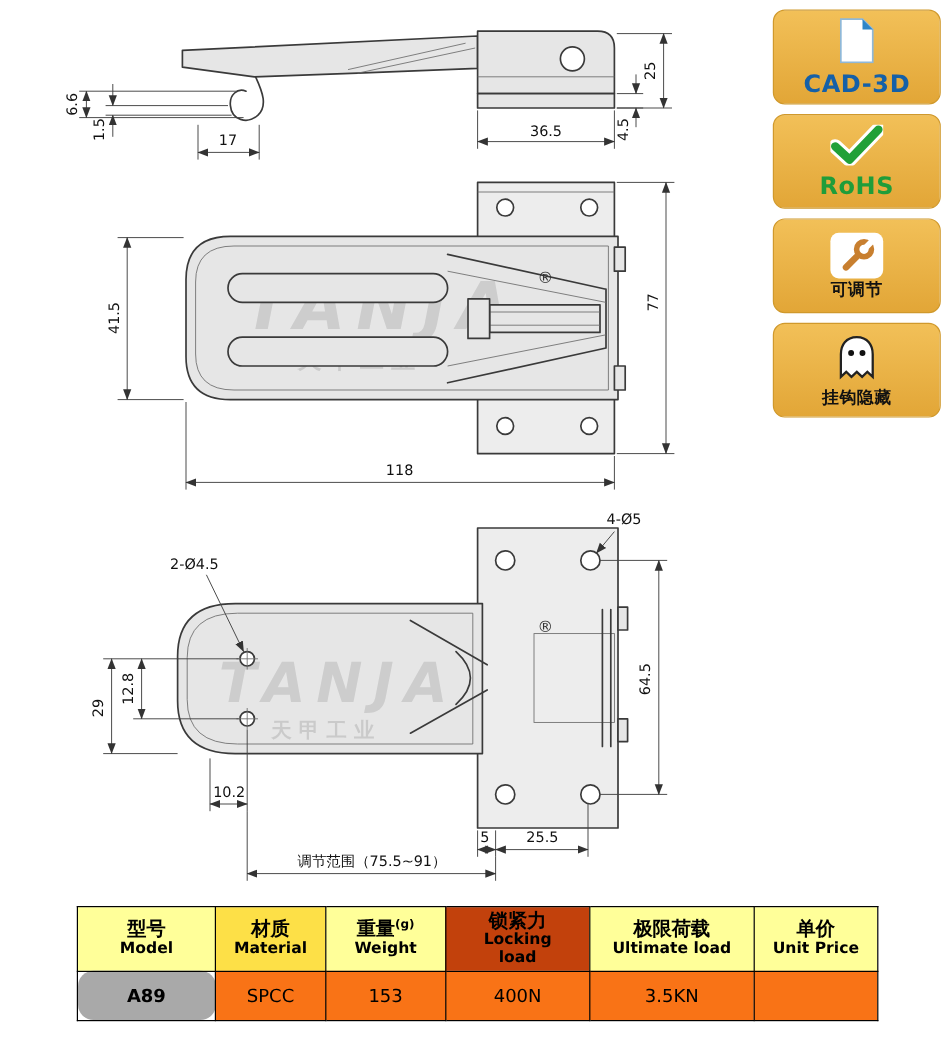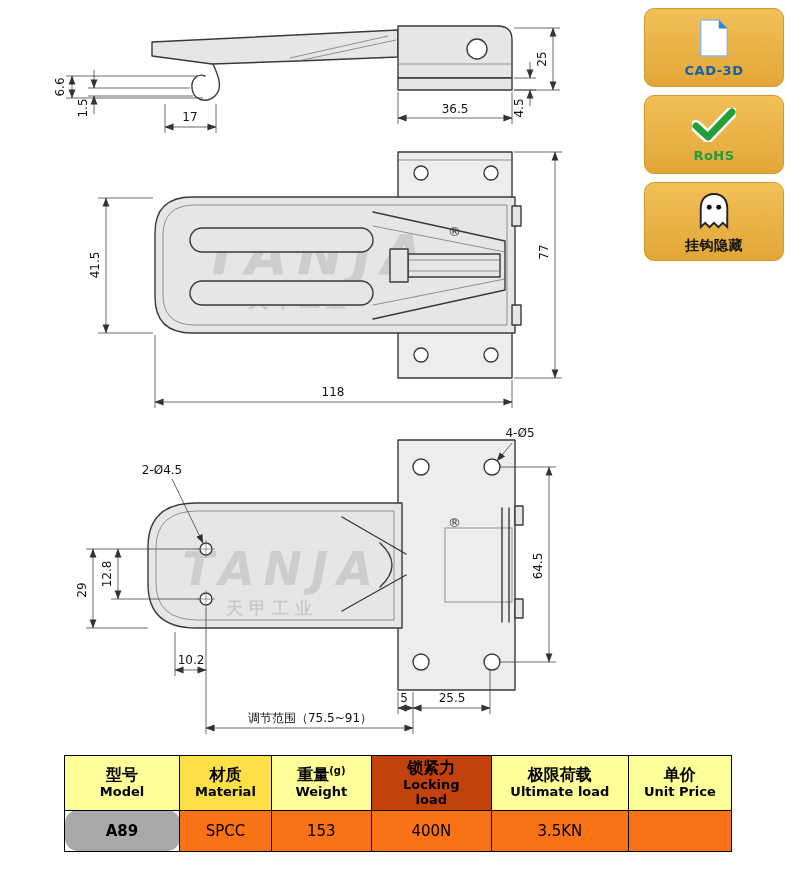--- a/index.html
+++ b/index.html
@@ -17,21 +17,21 @@
   svg text{font-family:"DejaVu Sans","Liberation Sans",sans-serif;}
   svg .dimt{font-size:12px;fill:#111;}
   svg .wm{fill:#b9b9b9;opacity:.55;font-weight:bold;font-style:italic;letter-spacing:9px;}
   svg .wmcn{fill:#b9b9b9;opacity:.6;font-weight:bold;letter-spacing:6px;}
   svg .regt{fill:#333;font-size:13px;}
   
   .badges{position:absolute;top:8px;right:6px;width:140px;display:flex;flex-direction:column;gap:8px;}
   .badge{height:77px;border-radius:10px;background:linear-gradient(180deg,#f2c058,#e2a637);
          border:1px solid #d0992c;display:flex;flex-direction:column;align-items:center;
          justify-content:center;gap:3px;}
-  .badge-label{font-weight:bold;font-size:13px;letter-spacing:.5px;line-height:1;}
+  .badge-label{font-weight:bold;font-size:20px;letter-spacing:.5px;line-height:1;}
   .badge-label.cnsmall{font-size:14px;}
   .icon-tile{width:44px;height:38px;background:#fff;border-radius:7px;display:flex;
              align-items:center;justify-content:center;}
   
   .spec-table{position:absolute;left:64px;top:755px;border-collapse:collapse;table-layout:fixed;}
   .spec-table th,.spec-table td{border:1px solid #000;text-align:center;vertical-align:middle;padding:2px 15px;}
   .spec-table th{height:48px;font-weight:bold;}
   .spec-table td{height:36px;font-size:15px;background:#f97316;}
   .spec-table td.model-cell{font-weight:bold;}
   .th-cn{font-size:16px;line-height:1.15;display:block;}
@@ -193,20 +193,32 @@
     <div class="badge">
       <span>
         <svg width="44" height="34" viewBox="0 0 44 34">
           <path d="M4,18 L16,29 L40,4" fill="none" stroke="#ffffff" stroke-width="12" stroke-linecap="round" stroke-linejoin="round"></path>
           <path d="M4,18 L16,29 L40,4" fill="none" stroke="#21a038" stroke-width="7" stroke-linecap="round" stroke-linejoin="round"></path>
         </svg>
       </span>
       <span class="badge-label" style="color: rgb(31, 157, 58);">RoHS</span>
     </div>
 
+    <div class="badge">
+      <span class="icon-tile">
+        <svg width="34" height="34" viewBox="0 0 44 44">
+          <g transform="translate(22,23) rotate(45)">
+            <rect x="-3.5" y="-4" width="7" height="24" rx="3.5" fill="#c87f2f"></rect>
+            <circle cx="0" cy="-11" r="8" fill="none" stroke="#c87f2f" stroke-width="6"></circle>
+            <rect x="-3.2" y="-23" width="6.4" height="11" fill="#ffffff"></rect>
+          </g>
+        </svg>
+      </span>
+      <span class="badge-label cnsmall" style="color: rgb(17, 17, 17);">可调节</span>
+    </div>
 
     <div class="badge">
       <span>
         <svg width="36" height="40" viewBox="0 0 38 42">
           <path d="M19,3 C9.5,3 5,10 5,18 L5,38 L9.7,33.5 L14.3,38 L19,33.5 L23.7,38 L28.3,33.5 L33,38 L33,18 C33,10 28.5,3 19,3 Z" fill="#ffffff" stroke="#222222" stroke-width="2"></path>
           <circle cx="14" cy="17" r="2.6" fill="#111111"></circle>
           <circle cx="24" cy="17" r="2.6" fill="#111111"></circle>
         </svg>
       </span>
       <span class="badge-label cnsmall" style="color: rgb(17, 17, 17);">挂钩隐藏</span>

